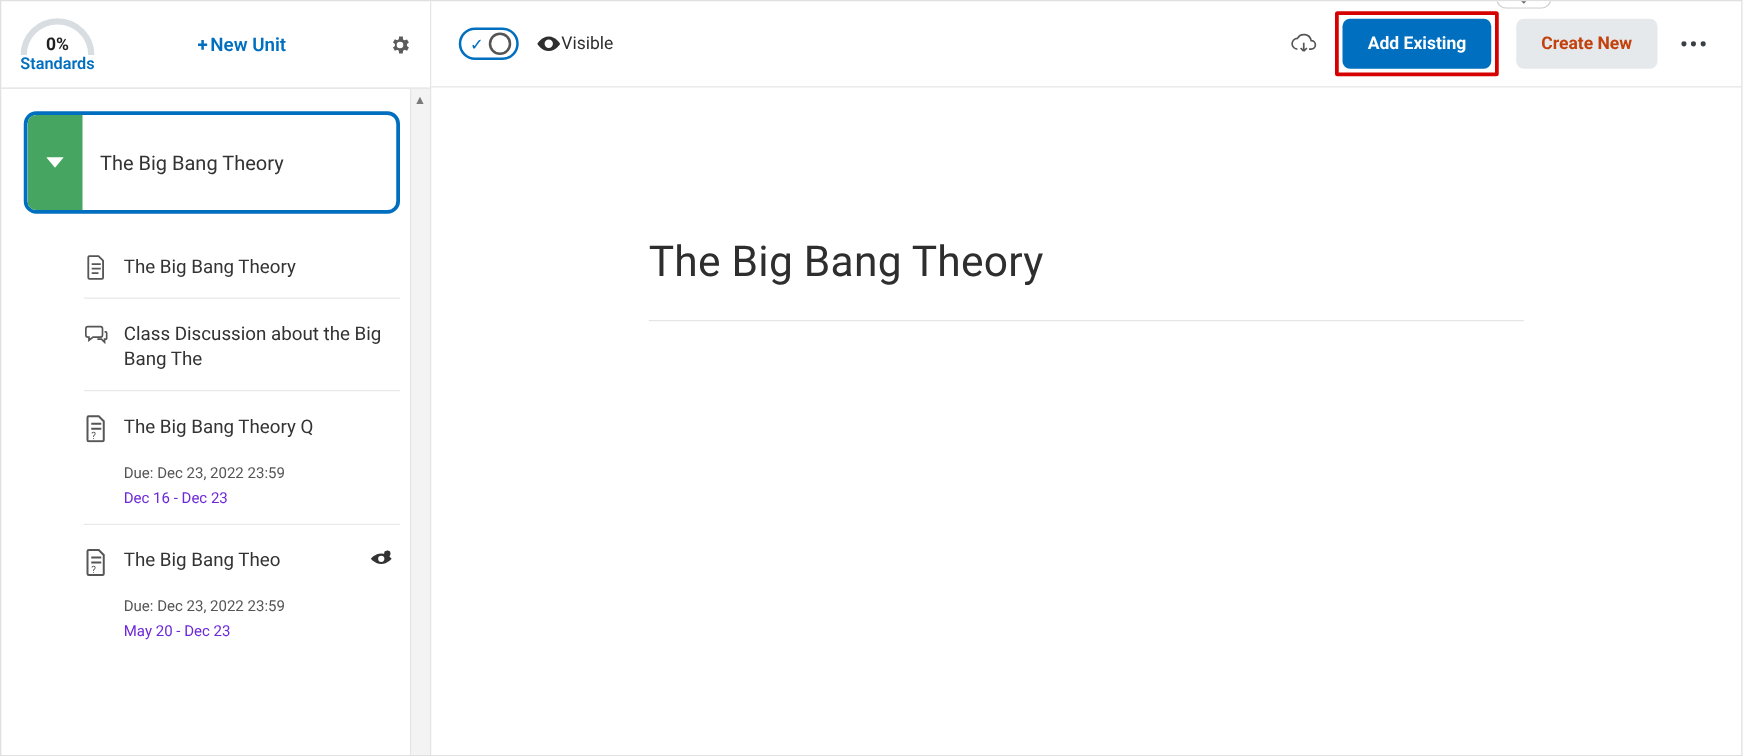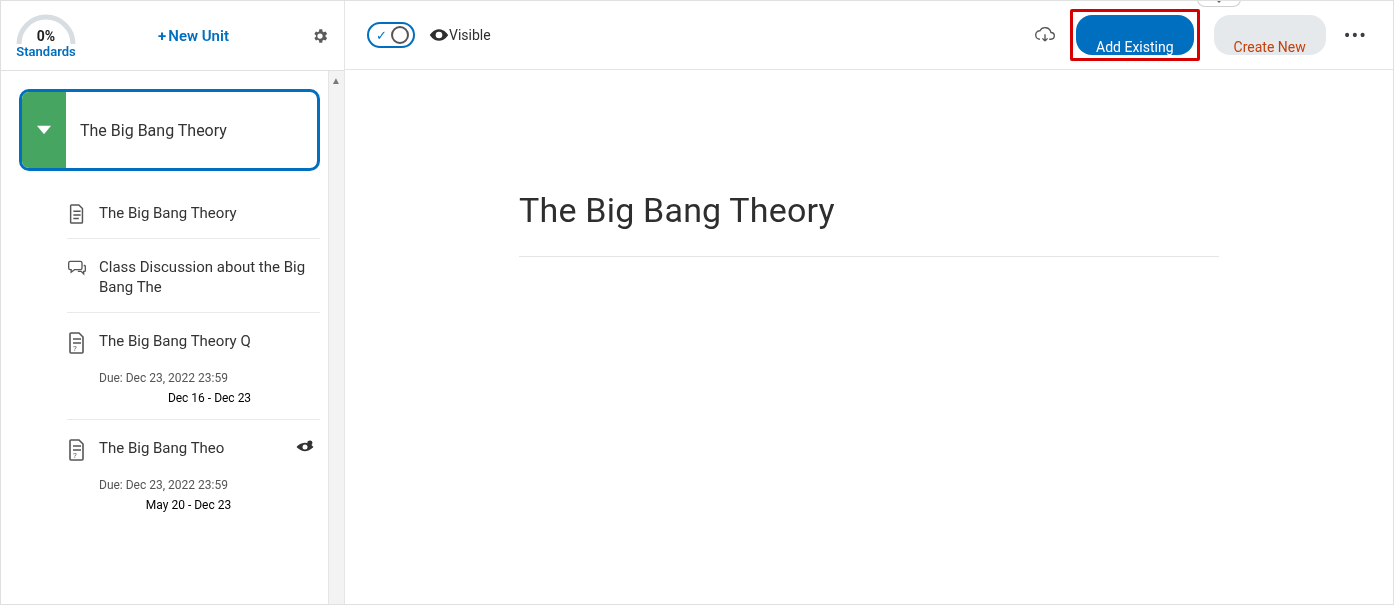--- a/index.html
+++ b/index.html
@@ -32,33 +32,33 @@
   .unit-title { padding-left:14px; font-size:16px; color:#333; }
 
   .items { margin-left: 48px; }
   .item-row { border-top:1px solid #e9e9e9; padding:18px 0 14px 0; display:flex; gap:12px; align-items:flex-start; }
   .item-row:first-child { border-top:0; }
   .item-icon { color:#565656; flex-shrink:0; width:20px; display:flex; justify-content:center; padding-top:1px;}
   .item-body { flex:1; min-width:0; }
   .item-title { font-size:15px; color:#333; line-height:1.35; overflow:hidden; white-space:normal; }
   .item-title.trunc { white-space:nowrap; overflow:hidden; text-overflow:clip; max-width:180px;}
   .item-due { font-size:12px; color:#555; margin-top:20px; }
-  .item-dates { font-size:12px; color:#000000; text-align:center; margin-top:6px; }
+  .item-dates { font-size:12px; color:#6d28d9; text-align:left; margin-top:6px; }
   .item-right { width:30px; display:flex; justify-content:center; padding-top:1px; color:#333; }
 
   
   .right-col { flex:1; display:flex; flex-direction:column; position:relative; }
   .toolbar { height:69px; border-bottom:1px solid #e5e5e5; display:flex; align-items:center; padding:0 22px; gap:14px; }
   .toggle { width:48px; height:26px; border:2px solid #006fbf; border-radius:26px; position:relative; display:flex; align-items:center; padding:0 4px; cursor:pointer; }
   .toggle .check { color:#006fbf; font-size:13px; position:absolute; left:7px; top:4px; }
   .toggle .knob { width:18px; height:18px; border-radius:50%; border:2px solid #555; background:#fff; margin-left:auto; }
   .eye-btn { display:flex; align-items:center; gap:0; color:#2e2e2e; font-size:14px; cursor:pointer; }
   .spacer { flex:1; }
   .cloud-btn { color:#555; cursor:pointer; display:flex; }
-  .btn { height:40px; padding:0 20px; border-radius:16px; font-size:14px; font-weight:400; display:flex; align-items:flex-end; cursor:pointer; }
+  .btn { height:40px; padding:0 20px; border-radius:6px; font-size:14px; font-weight:700; display:flex; align-items:center; cursor:pointer; }
   .btn-primary { background:#006fbf; color:#fff; }
   .btn-secondary { background:#e6e9ec; color:#c2410c; }
   .highlight-frame { border:3px solid #d60000; border-radius:2px; padding:3px; }
   .more-btn { color:#3b3f44; cursor:pointer; padding:0 4px; letter-spacing:1px; font-size:20px; }
 
   .dropdown-caret-tab { position:absolute; top:-2px; right:152px; width:44px; height:8px; border:1px solid #cfcfcf; border-top:0; border-radius:0 0 8px 8px; display:flex; align-items:flex-start; justify-content:center; background:#fff;}
   .dropdown-caret-tab svg{ margin-top:-2px;}
 
   .main-content { flex:1; padding: 120px 0 0 0; display:flex; flex-direction:column; align-items:center; }
   .page-wrap { width: 700px; }

